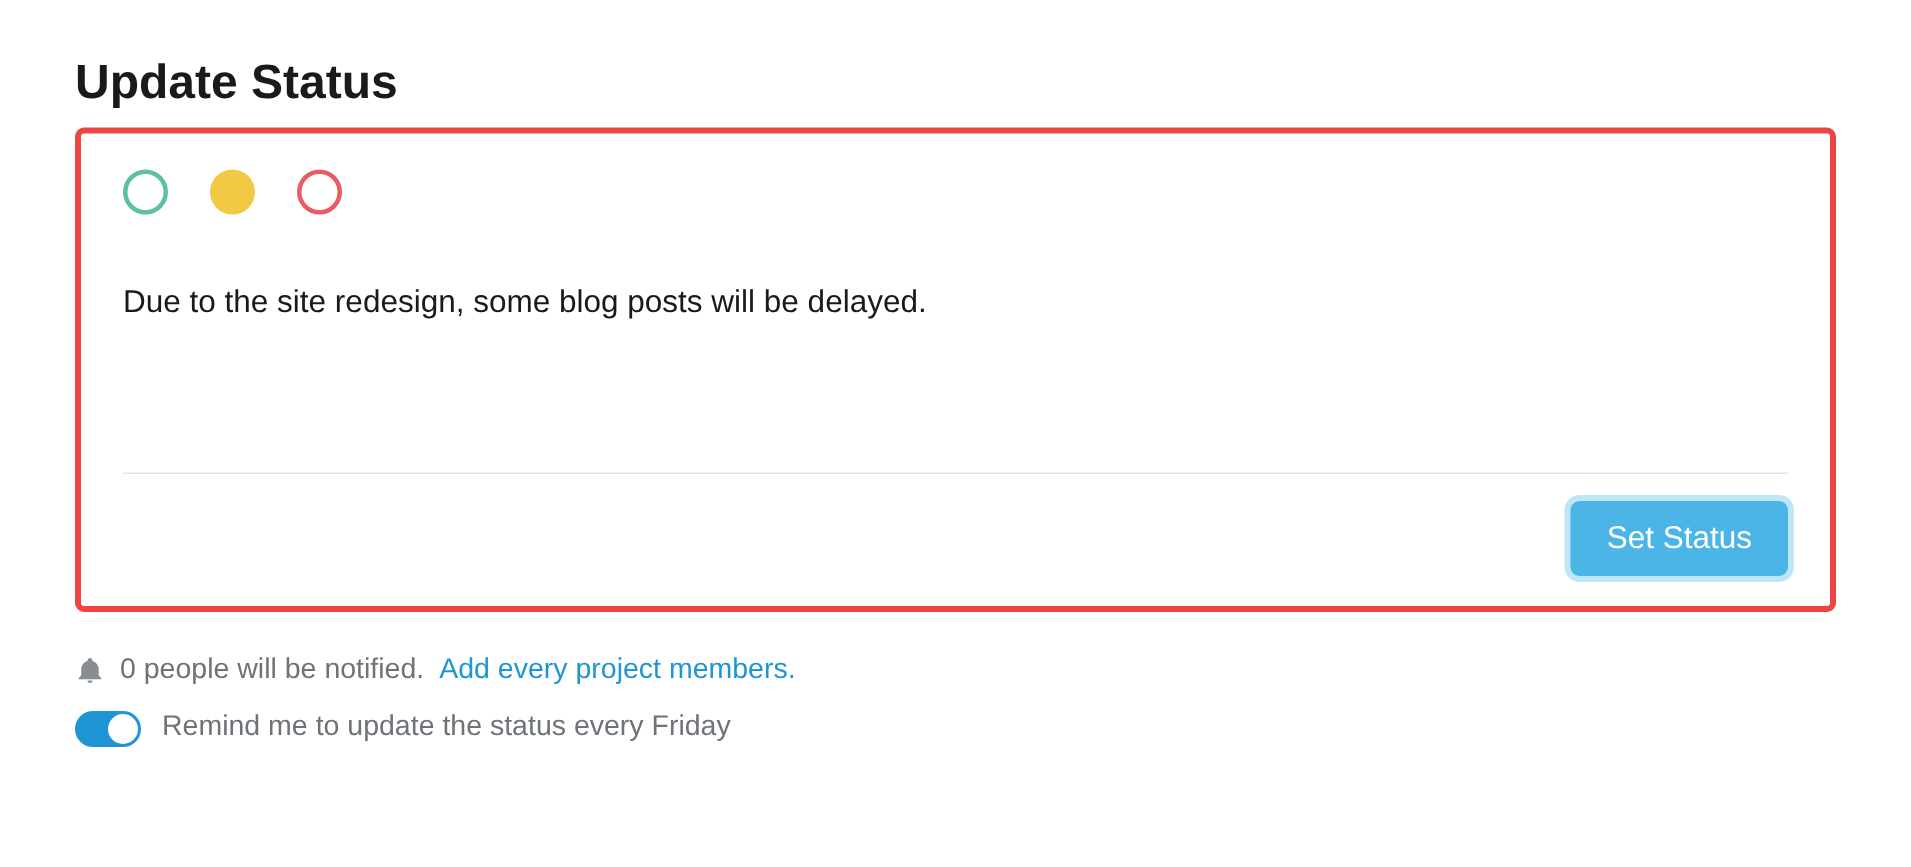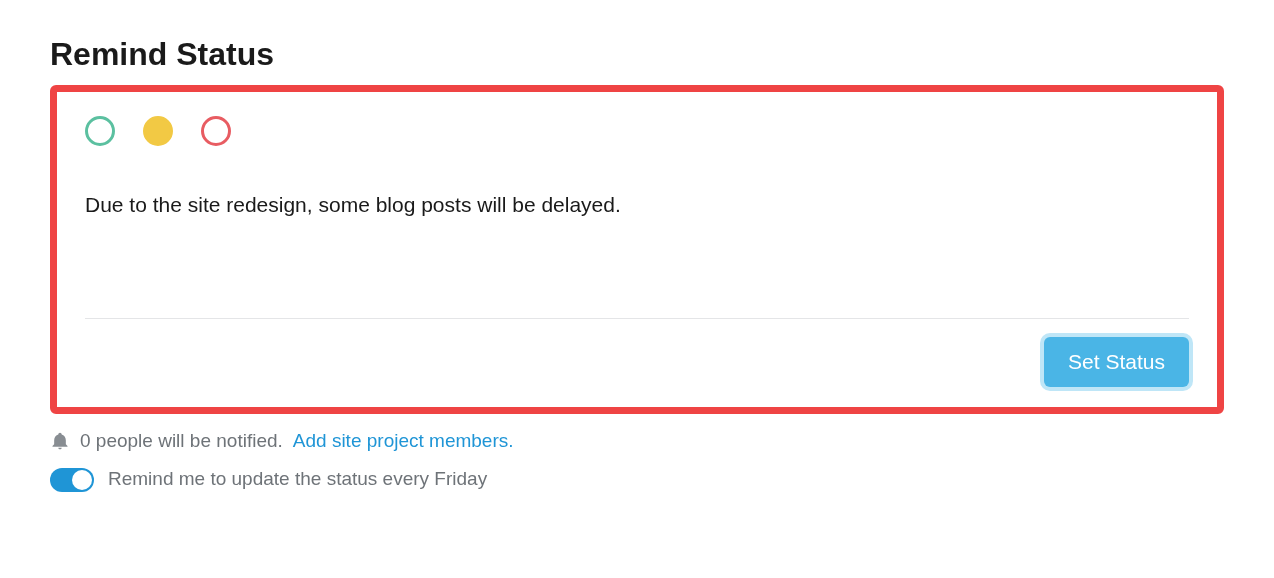--- a/index.html
+++ b/index.html
@@ -13,21 +13,21 @@
       padding: 36px 50px;
       width: 1274px;
     }
     .heading {
       font-size: 32px;
       font-weight: 600;
       color: #1a1a1a;
       margin-bottom: 12px;
     }
     .card {
-      border: 7px solid #ef4444;
+      border: 4px solid #ef4444;
       border-radius: 6px;
       padding: 24px 28px 20px 28px;
     }
     .status-colors {
       display: flex;
       gap: 28px;
       margin-bottom: 44px;
     }
     .status-circle {
       width: 30px;
@@ -79,20 +79,21 @@
       display: flex;
       flex-direction: column;
       gap: 16px;
     }
     .notify-row {
       display: flex;
       align-items: center;
       gap: 10px;
       font-size: 19px;
       color: #6e7378;
+      margin-top: 12px;
     }
     .bell-icon {
       width: 20px;
       height: 22px;
       fill: #888d92;
     }
     .add-link {
       color: #1f95d6;
       cursor: pointer;
     }
@@ -117,42 +118,42 @@
       top: 2px;
       width: 20px;
       height: 20px;
       background: #ffffff;
       border-radius: 50%;
     }
   </style>
 </head>
 <body>
 
-<h1 class="heading">Remind Status</h1>
+<h1 class="heading">Update Status</h1>
 
 <div class="card">
   <div class="status-colors">
     <div class="status-circle green"></div>
     <div class="status-circle yellow"></div>
     <div class="status-circle red"></div>
   </div>
   <div class="status-text">Due to the site redesign, some blog posts will be delayed.</div>
   <hr class="divider">
   <div class="actions">
     <button class="set-status-btn">Set Status</button>
   </div>
 </div>
 
 <div class="footer">
   <div class="notify-row">
     <svg class="bell-icon" viewBox="0 0 24 24">
       <path d="M12 2C10.9 2 10 2.9 10 4v.3C7.1 5.2 5 7.9 5 11v5l-2 2v1h18v-1l-2-2v-5c0-3.1-2.1-5.8-5-6.7V4c0-1.1-.9-2-2-2zm0 20c1.1 0 2-.9 2-2h-4c0 1.1.9 2 2 2z"></path>
     </svg>
     <span>0 people will be notified.</span>
-    <span class="add-link">Add site project members.</span>
+    <span class="add-link">Add every project members.</span>
   </div>
   <div class="reminder-row">
     <div class="toggle">
       <div class="toggle-knob"></div>
     </div>
     <span>Remind me to update the status every Friday</span>
   </div>
 </div>
 
 </body></html>

